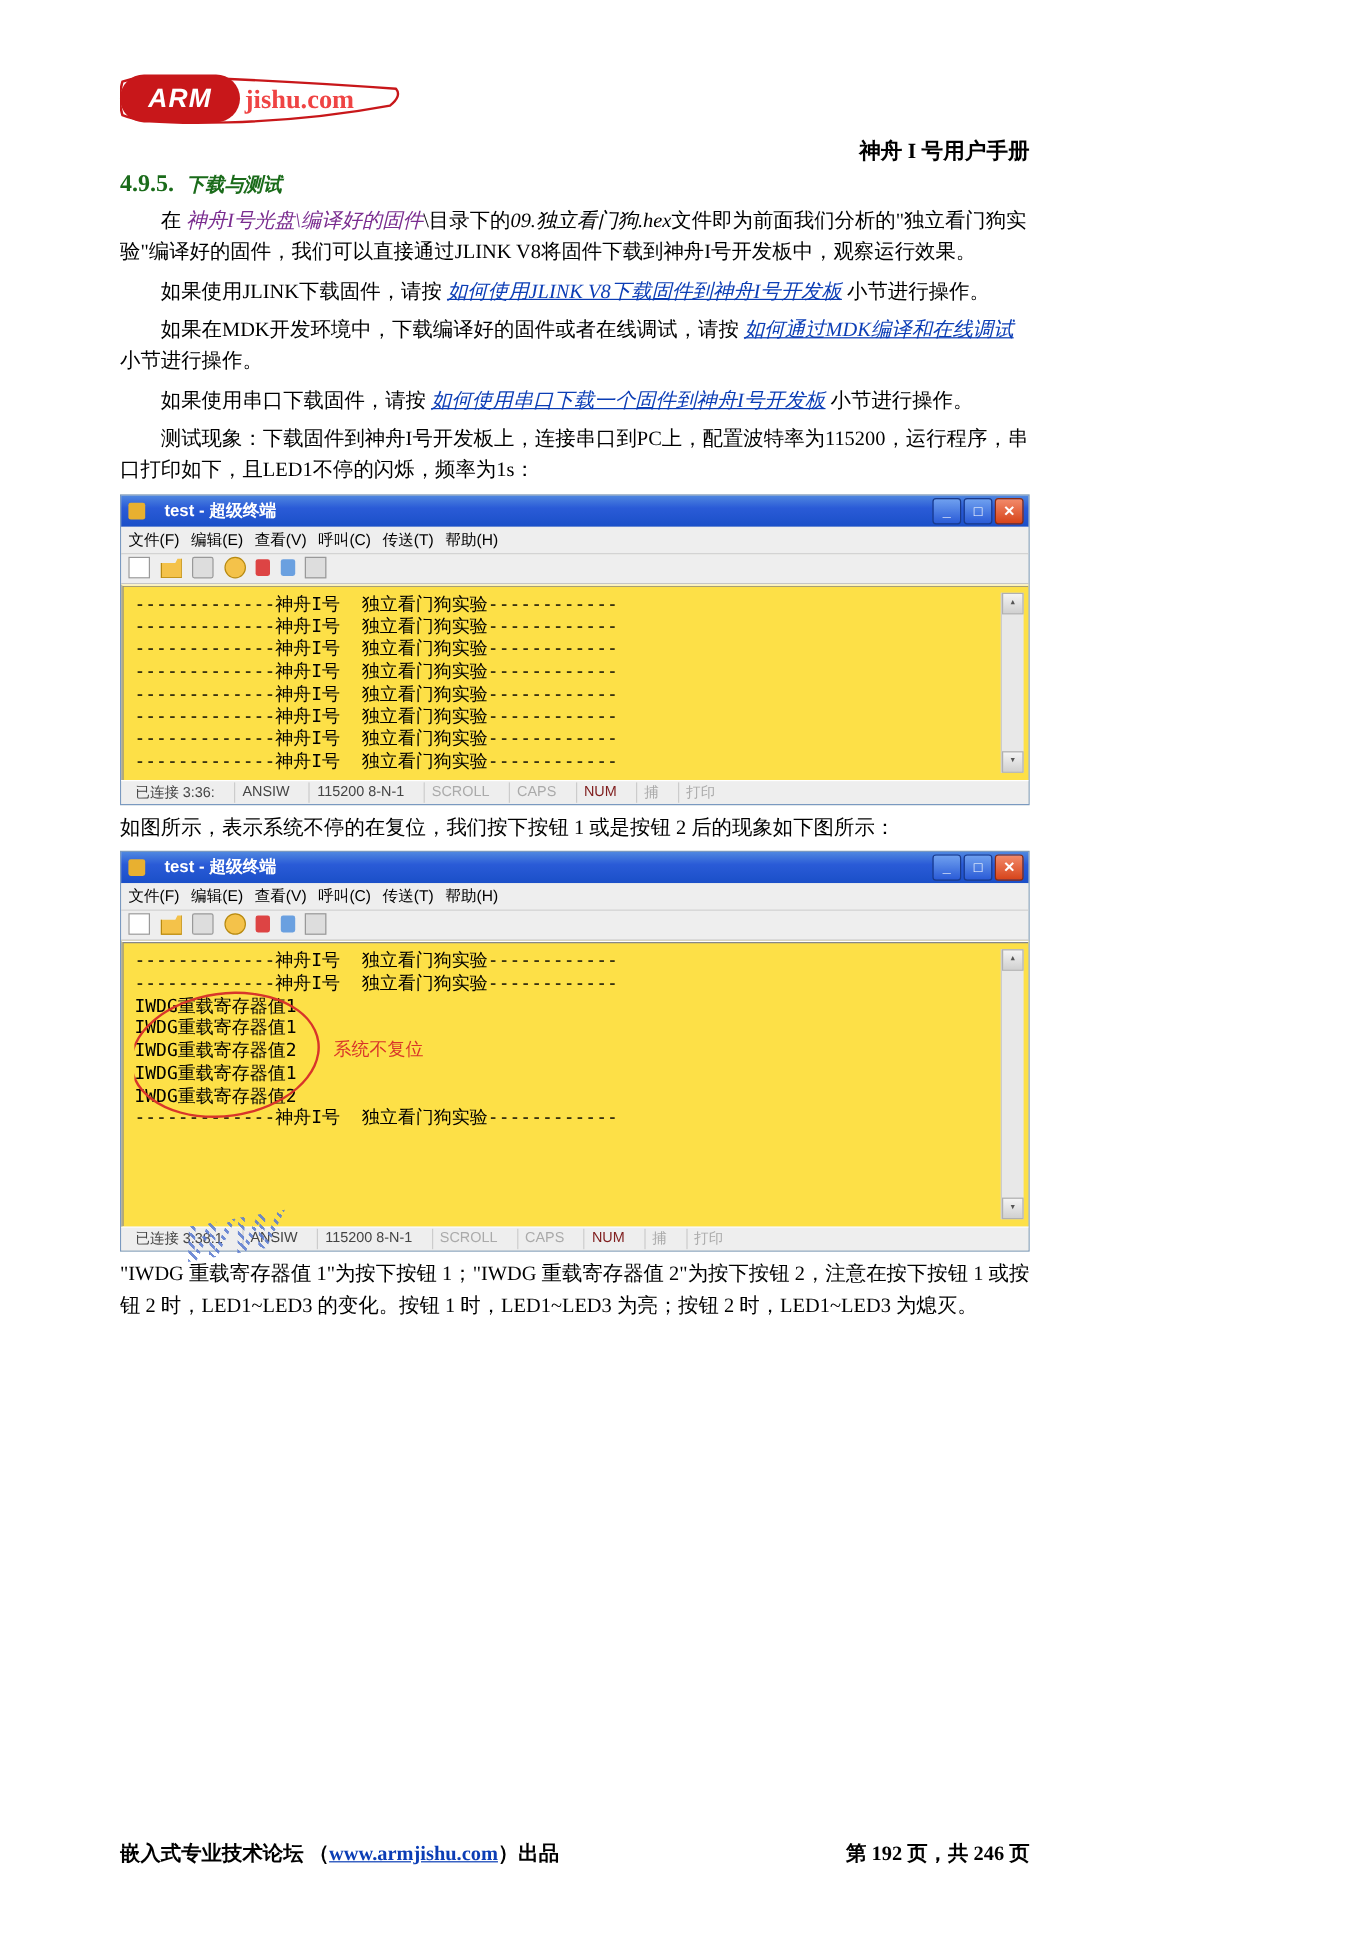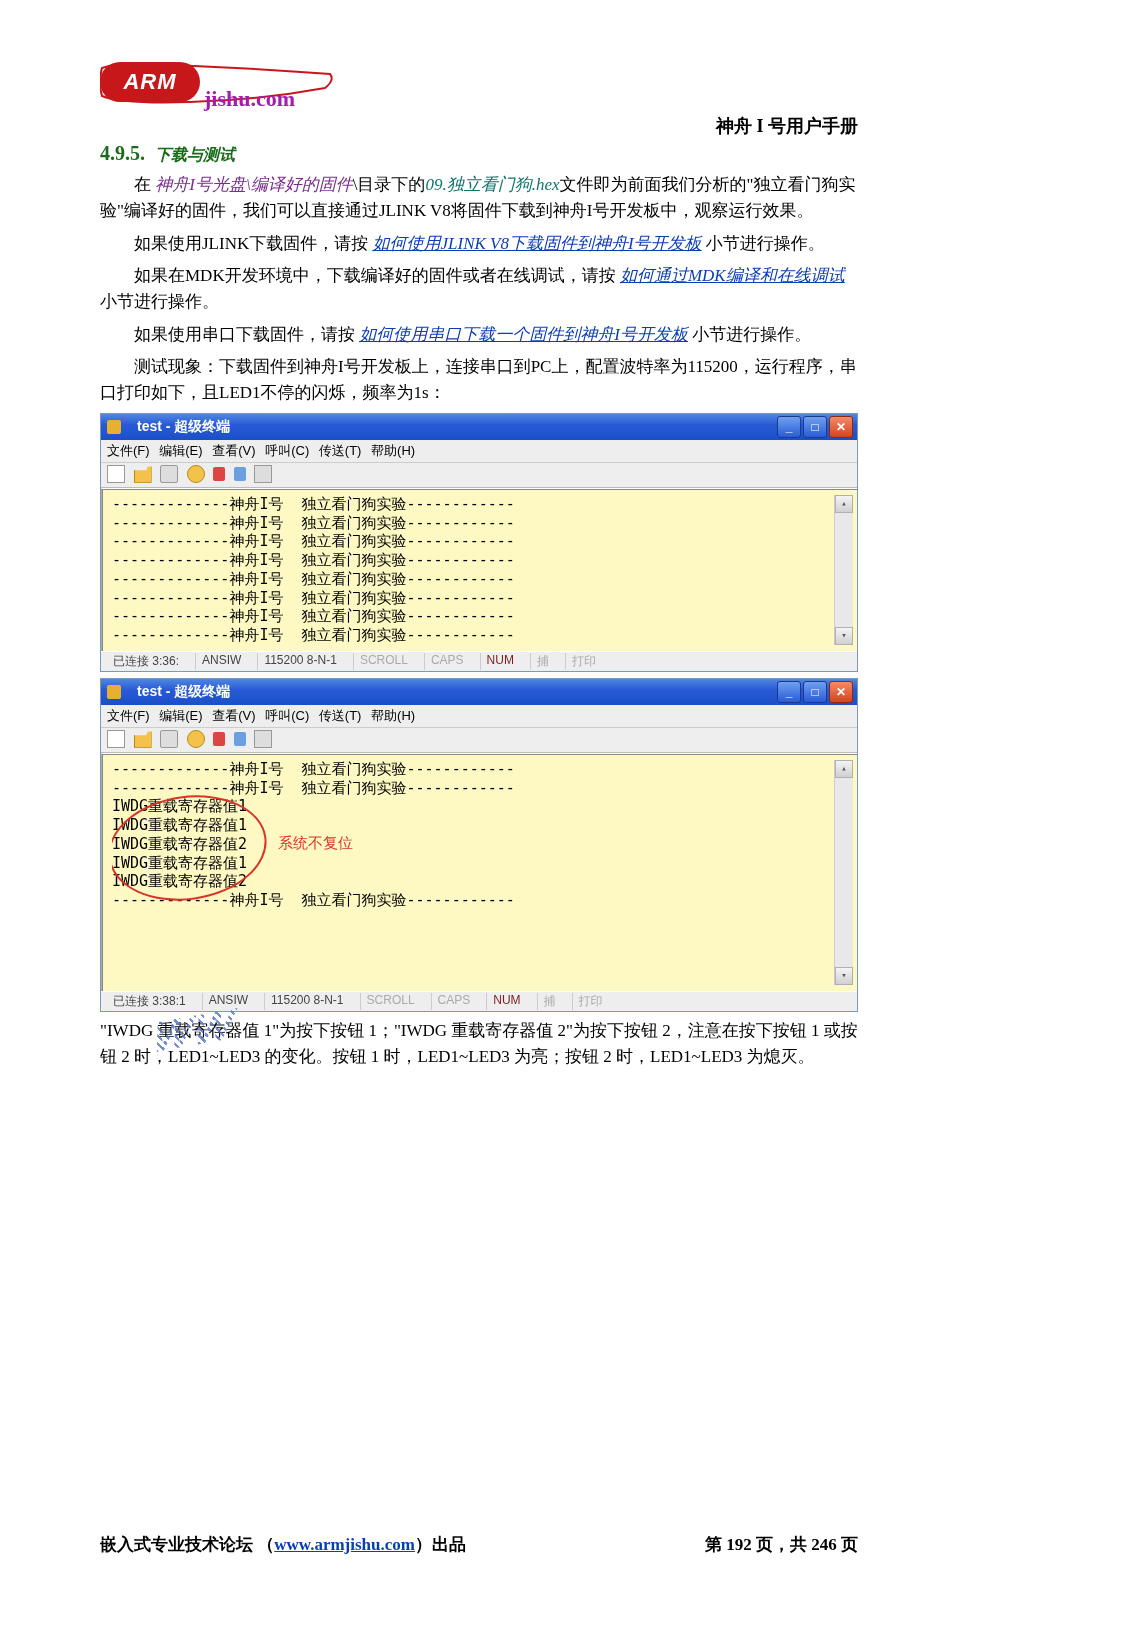--- a/index.html
+++ b/index.html
@@ -41,25 +41,24 @@
     font-style: italic;
     font-size: 22px;
     line-height: 40px;
     text-align: center;
     letter-spacing: 1px;
   }
   .logo-text {
     position: absolute;
     left: 104px;
     top: 10px;
-    color: #a21caf;
+    color: #ef4444;
     font-family: "Comic Sans MS", cursive;
     font-weight: bold;
     font-size: 22px;
-    margin-top: 16px;
   }
   .logo-swoosh {
     position: absolute;
     left: 0px;
     top: 0px;
     width: 240px;
     height: 48px;
     pointer-events: none;
   }
   .header-right {
@@ -83,21 +82,21 @@
     font-style: italic;
   }
   .body-p {
     font-size: 17px;
     line-height: 1.55;
     margin: 6px 0;
     text-indent: 2em;
   }
   .body-p.noindent { text-indent: 0; }
   .italic-purple { color: #7a2c8f; font-style: italic; }
-  .italic-magenta { color: #0f766e; font-style: italic; }
+  .italic-magenta { color: #000000; font-style: italic; }
   .link-blue { color: #0b3db5; font-style: italic; text-decoration: underline; }
 
   
   .terminal {
     border: 1px solid #7a99c0;
     background: #ece9d8;
     margin: 6px 0 4px 0;
     box-shadow: 0 0 0 1px #d0d0d0 inset;
   }
   .titlebar {
@@ -145,21 +144,21 @@
     margin-right: 5px;
   }
   .tbicon.new { background:#fff;border:1px solid #999;}
   .tbicon.open { background:#f4c24a;border:1px solid #b88a10; clip-path: polygon(0 30%,70% 30%,80% 10%,100% 10%,100% 100%,0 100%);}
   .tbicon.disk { background:#ddd;border:1px solid #999; border-radius:2px;}
   .tbicon.call { background:#f4c24a;border:1px solid #b88a10; border-radius:50%;}
   .tbicon.red { background:#d44; border-radius:2px; width:12px;height:14px;}
   .tbicon.blue { background:#6aa0e0; border-radius:2px; width:12px;height:14px;}
   .tbicon.prop { background:#ddd;border:1px solid #999;}
   .term-body {
-    background: #fef9c3;
+    background: #fde047;
     font-family: "SimSun", "宋体", monospace;
     font-size: 15px;
     line-height: 1.25;
     padding: 6px 4px 6px 10px;
     position: relative;
     white-space: pre;
     border-top: 1px solid #fff;
     border-left: 1px solid #aaa;
     box-shadow: inset 1px 1px 0 #888;
     min-height: 140px;
@@ -324,20 +323,21 @@
       <span class="cell">ANSIW</span>
       <span class="cell">115200 8-N-1</span>
       <span class="cell dim">SCROLL</span>
       <span class="cell dim">CAPS</span>
       <span class="cell on">NUM</span>
       <span class="cell dim">捕</span>
       <span class="cell dim">打印</span>
     </div>
   </div>
 
+  <p class="body-p noindent">如图所示，表示系统不停的在复位，我们按下按钮 1 或是按钮 2 后的现象如下图所示：</p>
 
   <div class="terminal">
     <div class="titlebar">
       <div class="titlebar-left">
         <span class="title-icon"></span>
         <span>test - 超级终端</span>
       </div>
       <div class="winbtns">
         <div class="winbtn">_</div>
         <div class="winbtn">□</div>

